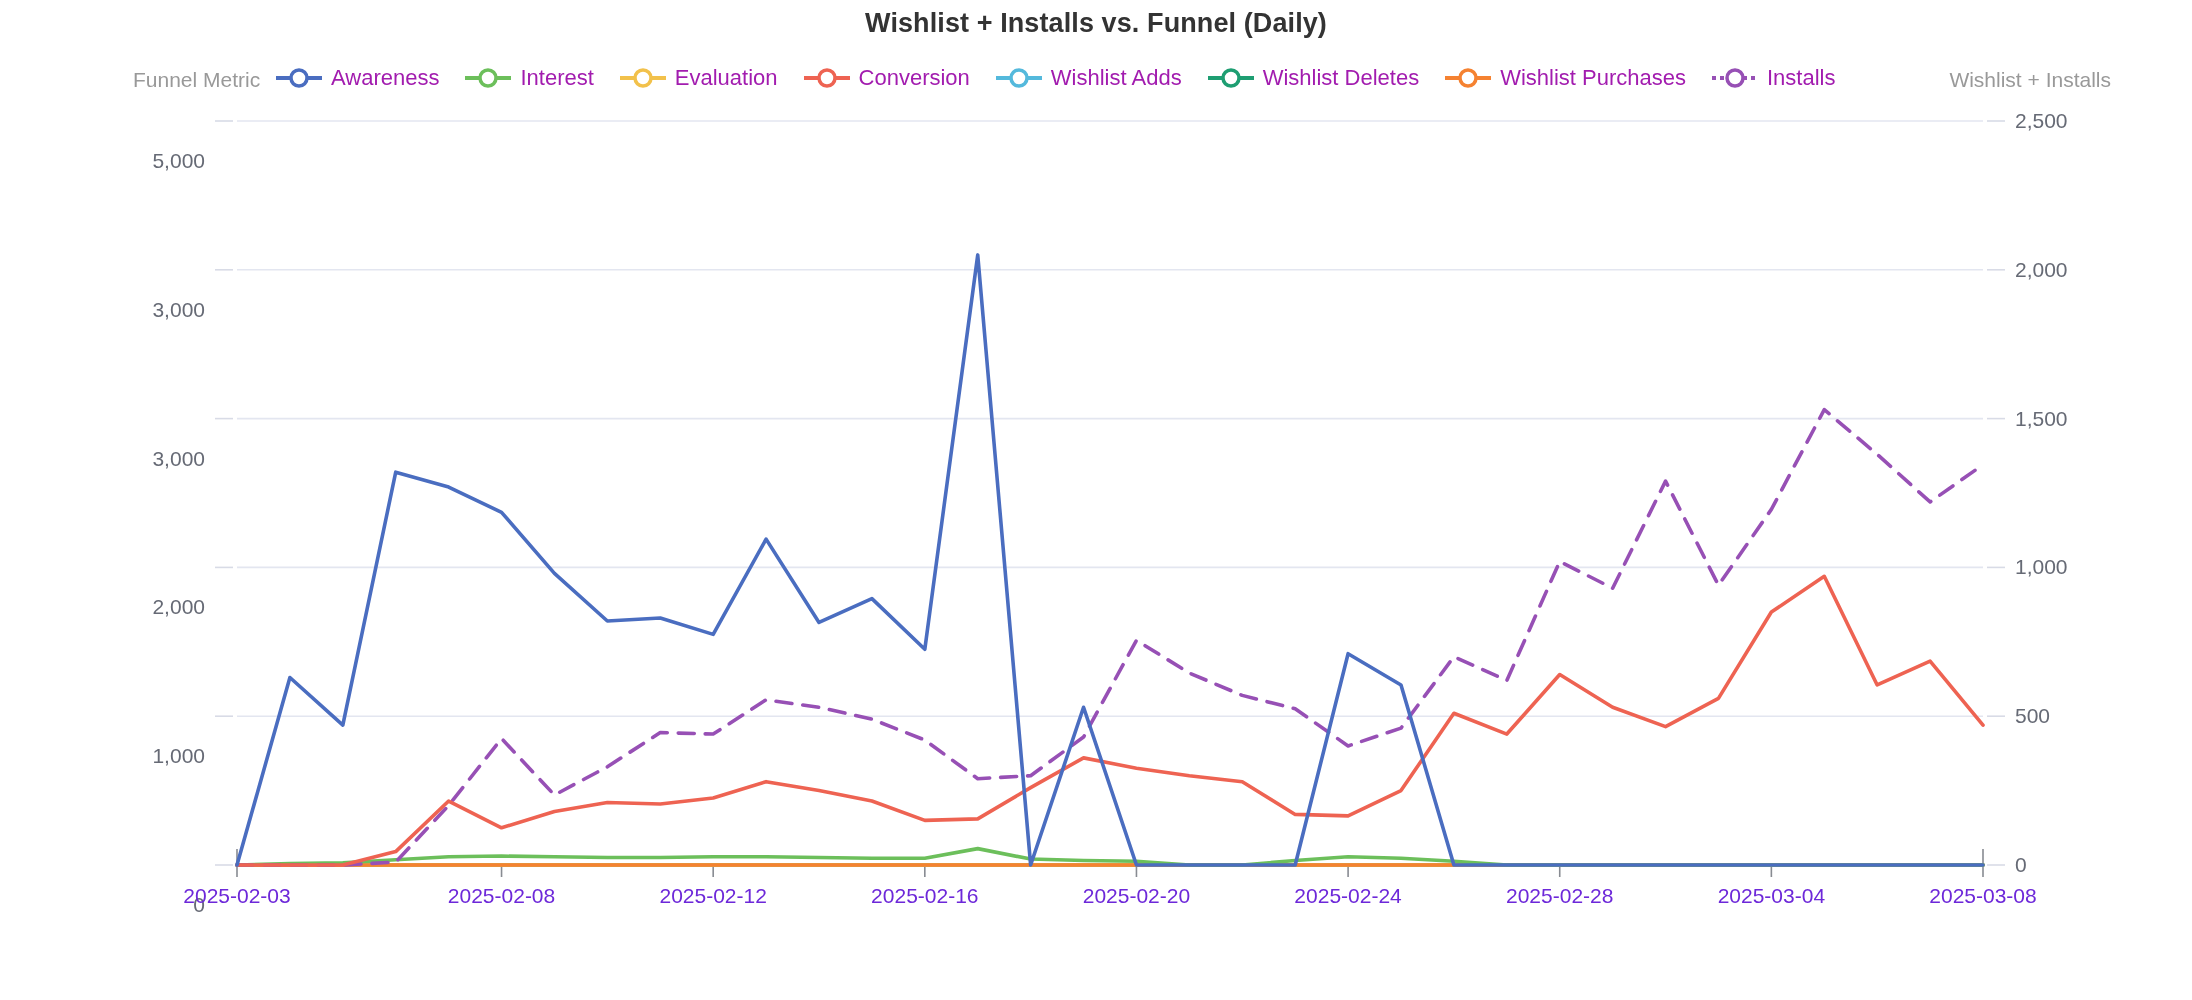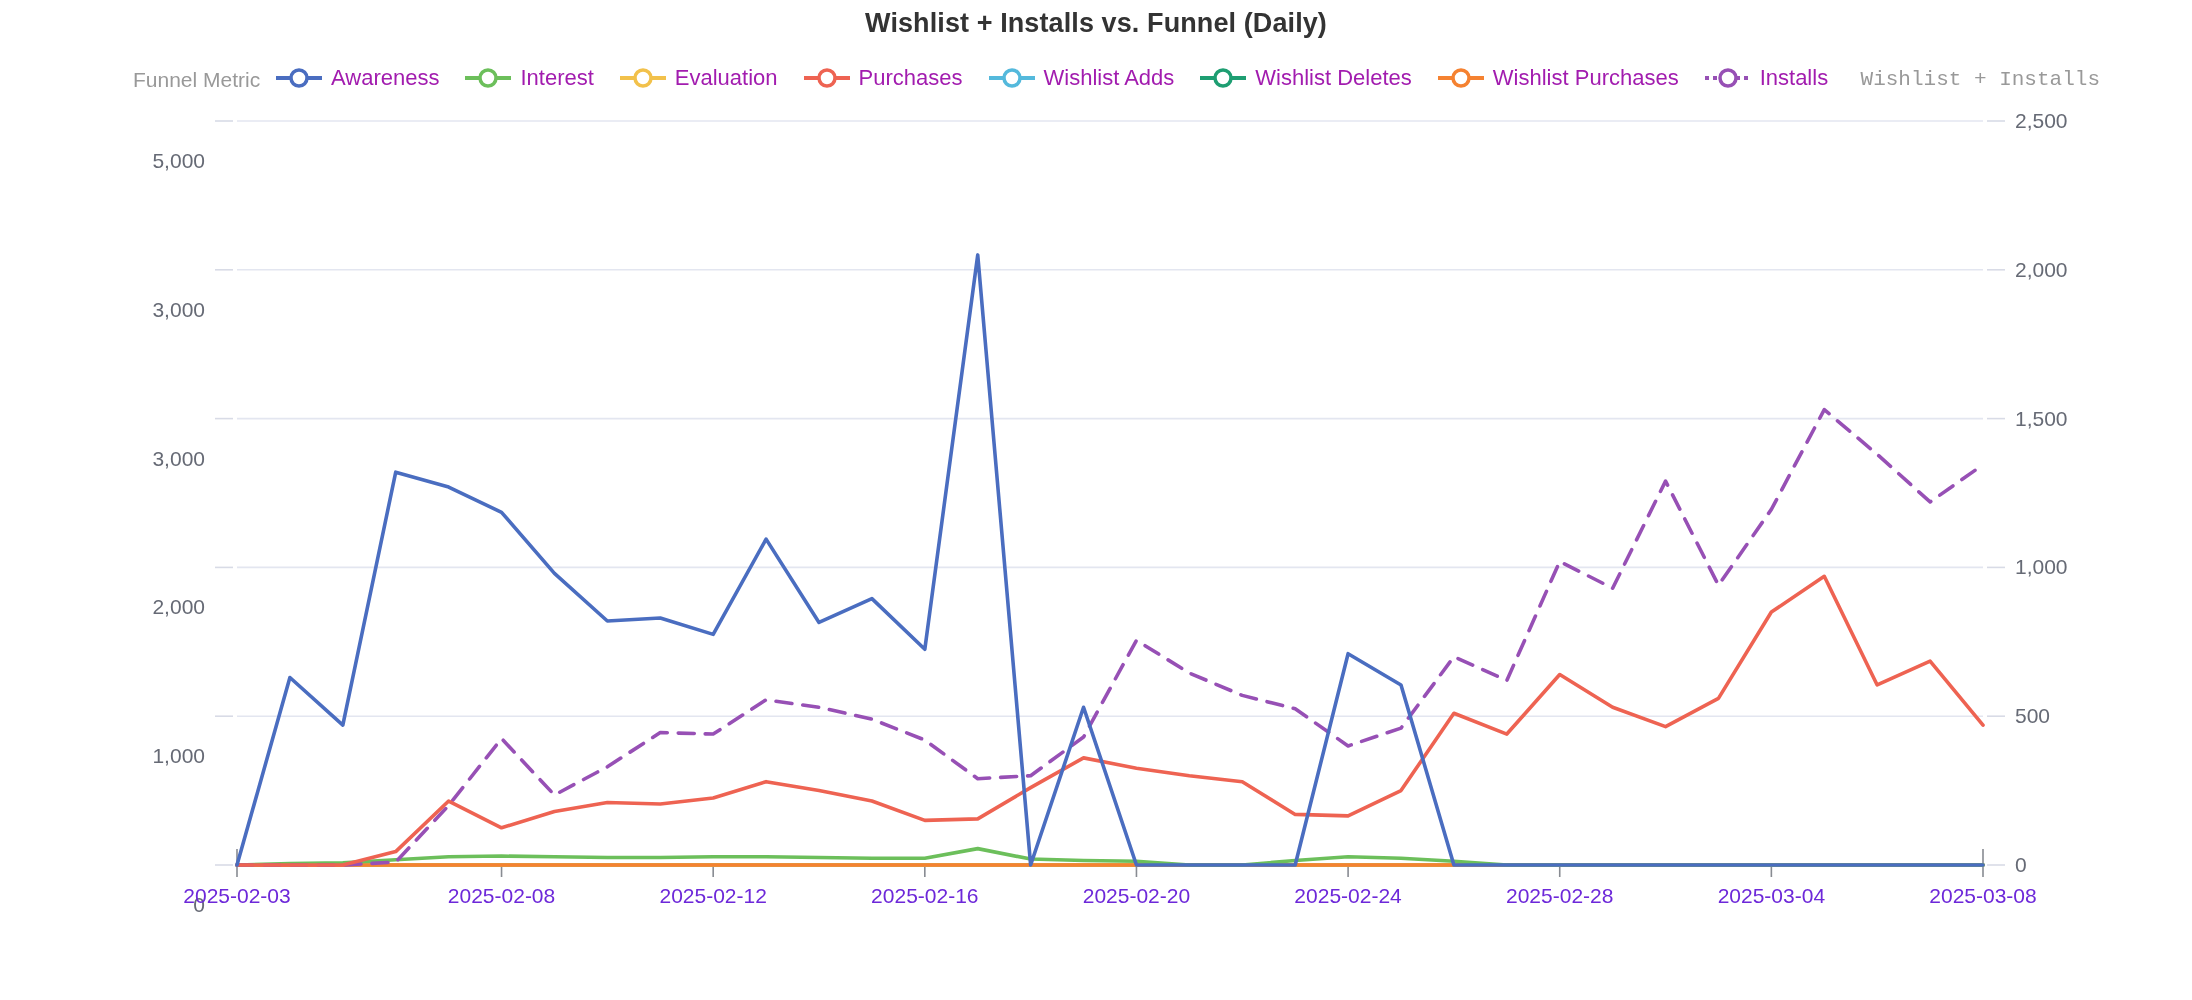--- a/index.html
+++ b/index.html
@@ -62,22 +62,21 @@
     position: absolute;
     font-size: 21px;
     color: #999999;
   }
   #axis-title-left {
     top: 68px;
     left: 133px;
   }
   #axis-title-right {
     top: 68px;
-    right: 92px;
-    font-family: Liberation Mono, monospace;
+    right: 81px;
   }
   .tick-label {
     position: absolute;
     font-size: 21px;
     color: #666a75;
     line-height: 21px;
   }
   .tick-left {
     text-align: right;
     width: 110px;
@@ -133,21 +132,21 @@
           <circle cx="23" cy="12" r="8" fill="none" stroke="#F2C14B" stroke-width="3.5"></circle>
         </svg>
         <span class="legend-label">Evaluation</span>
       </div>
       <div class="legend-item">
         <svg class="legend-marker" viewBox="0 0 46 24">
           <line x1="0" y1="12" x2="15" y2="12" stroke="#EE6352" stroke-width="4"></line>
           <line x1="31" y1="12" x2="46" y2="12" stroke="#EE6352" stroke-width="4"></line>
           <circle cx="23" cy="12" r="8" fill="none" stroke="#EE6352" stroke-width="3.5"></circle>
         </svg>
-        <span class="legend-label">Purchases</span>
+        <span class="legend-label">Conversion</span>
       </div>
       <div class="legend-item">
         <svg class="legend-marker" viewBox="0 0 46 24">
           <line x1="0" y1="12" x2="15" y2="12" stroke="#54B9DC" stroke-width="4"></line>
           <line x1="31" y1="12" x2="46" y2="12" stroke="#54B9DC" stroke-width="4"></line>
           <circle cx="23" cy="12" r="8" fill="none" stroke="#54B9DC" stroke-width="3.5"></circle>
         </svg>
         <span class="legend-label">Wishlist Adds</span>
       </div>
       <div class="legend-item">

